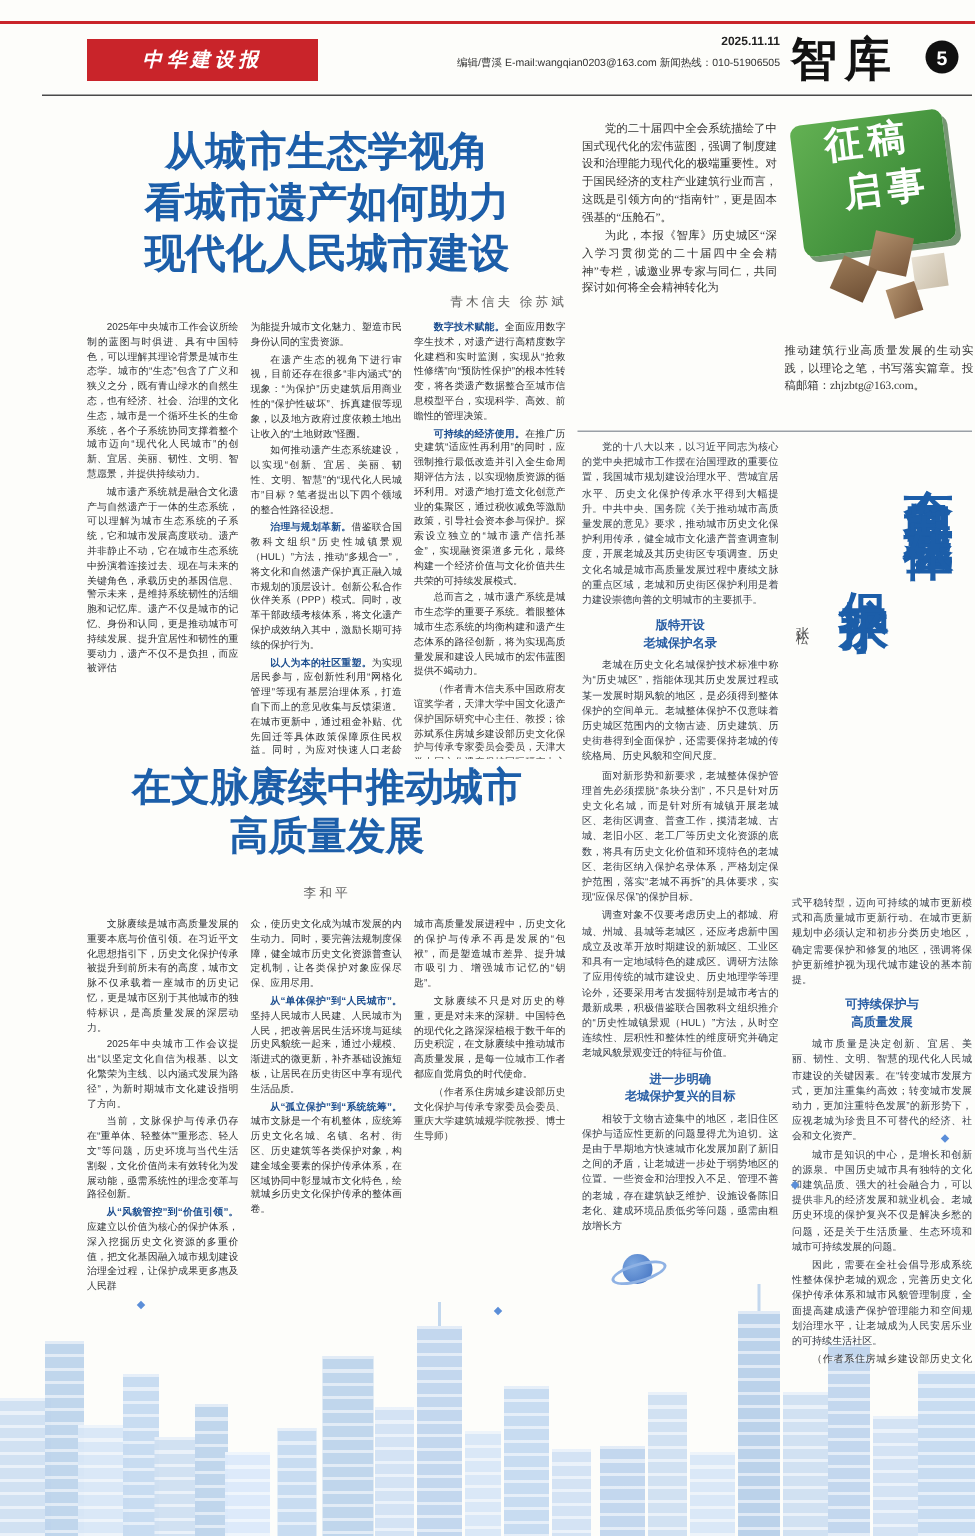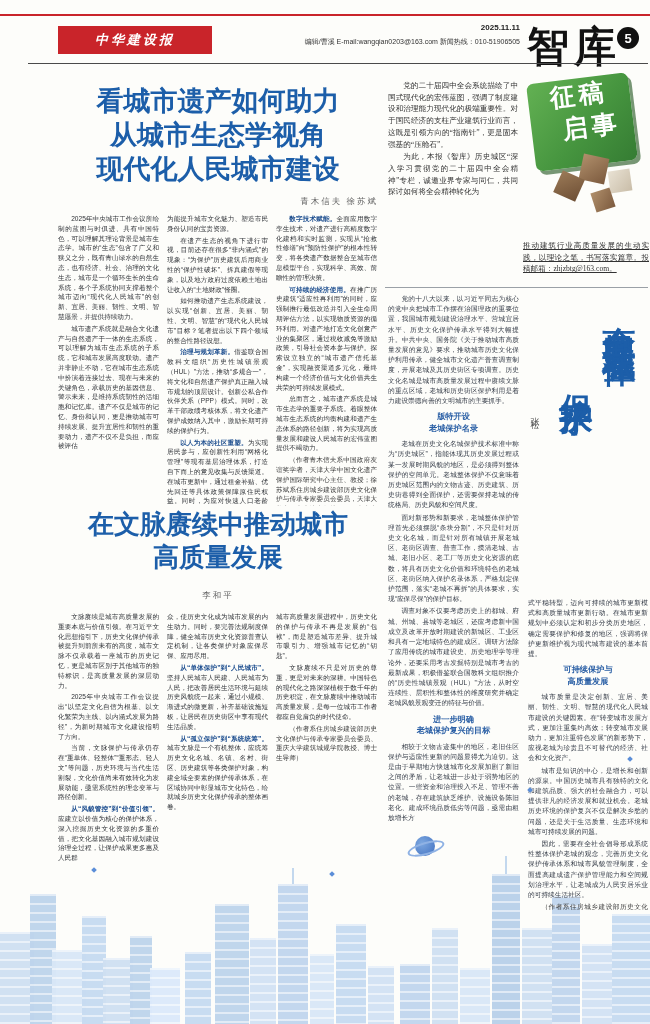--- a/index.html
+++ b/index.html
@@ -8,21 +8,21 @@
   
   .topline{position:absolute;top:14px;left:0;width:650px;height:2px;background:#c9242a;}
   .masthead{position:absolute;left:30px;top:26px;width:154px;height:28px;background:#c9242a;
         color:#fff;display:flex;align-items:center;justify-content:center;
         font-family:"Liberation Serif",serif;font-style:italic;font-weight:bold;
         font-size:13px;letter-spacing:3px;margin-left:28px;}
   .hdr-date{position:absolute;top:23px;left:300px;width:220px;text-align:right;
         font-size:8px;font-weight:bold;color:#222;}
   .hdr-contact{position:absolute;top:37px;left:210px;width:310px;text-align:right;
         font-size:7px;color:#333;}
-  .section-name{position:absolute;top:19px;left:527px;font-size:42px;font-weight:bold;
+  .section-name{position:absolute;top:19px;left:527px;font-size:31px;font-weight:bold;
         color:#121212;letter-spacing:5px;}
   .page-num{position:absolute;top:27px;left:617px;width:22px;height:22px;border-radius:50%;
         background:#111;color:#fff;font-size:13px;font-weight:bold;
         display:flex;align-items:center;justify-content:center;}
   .hdr-rule{position:absolute;top:63px;left:28px;width:620px;height:1px;background:#4a4a4a;}
   
   .headline{position:absolute;left:58px;width:320px;text-align:center;font-weight:bold;
         color:#1c5ea9;}
   .byline{position:absolute;left:58px;width:320px;text-align:center;font-size:8.5px;
         color:#666;letter-spacing:2px;}
@@ -118,22 +118,22 @@
     </div>
     <div class="hdr-date">2025.11.11</div>
     <div class="hdr-contact">编辑/曹溪 E-mail:wangqian0203@163.com 新闻热线：010-51906505</div>
     <div class="section-name">智库</div>
     <div class="page-num">
       <span>5</span>
     </div>
     <div class="hdr-rule"></div>
 
     <div class="headline" style="top:84px;font-size:27px;line-height:34px;">
+      <div>从城市生态学视角</div>
       <div>看城市遗产如何助力</div>
-      <div>从城市生态学视角</div>
       <div>现代化人民城市建设</div>
     </div>
     <div class="byline" style="top:196px;text-align:right;">青木信夫 徐苏斌</div>
 
     <div class="bcol" style="left:58px;top:214px;height:292px;">
       <p class="bp"><b class="lead"></b><span>2025年中央城市工作会议所绘制的蓝图与时俱进、具有中国特色，可以理解其理论背景是城市生态学。城市的“生态”包含了广义和狭义之分，既有青山绿水的自然生态，也有经济、社会、治理的文化生态，城市是一个循环生长的生命系统，各个子系统协同支撑着整个城市迈向“现代化人民城市”的创新、宜居、美丽、韧性、文明、智慧愿景，并提供持续动力。</span></p>
       <p class="bp"><b class="lead"></b><span>城市遗产系统就是融合文化遗产与自然遗产于一体的生态系统，可以理解为城市生态系统的子系统，它和城市发展高度联动。遗产并非静止不动，它在城市生态系统中扮演着连接过去、现在与未来的关键角色，承载历史的基因信息、警示未来，是维持系统韧性的活细胞和记忆库。遗产不仅是城市的记忆、身份和认同，更是推动城市可持续发展、提升宜居性和韧性的重要动力，遗产不仅不是负担，而应被评估</span></p>
     </div>
     <div class="bcol" style="left:167px;top:214px;height:292px;">
       <p class="bp cont"><span>为能提升城市文化魅力、塑造市民身份认同的宝贵资源。</span></p>
@@ -156,21 +156,21 @@
     <div class="cube-wrap">
       <div class="cube-green">
         <div class="l1">征稿</div>
         <div class="l2">启事</div>
       </div>
       <span class="wood w1"></span>
       <span class="wood w2"></span>
       <span class="wood w3"></span>
       <span class="wood w4"></span>
     </div>
-    <div class="cfp" style="left:523px;top:240px;width:126px;height:56px;text-decoration:underline;">
+    <div class="cfp" style="left:523px;top:228px;width:126px;height:56px;">
       <p class="bp cont"><span>推动建筑行业高质量发展的生动实践，以理论之笔，书写落实篇章。投稿邮箱：zhjzbtg@163.com。</span></p>
     </div>
     <div class="cfp-rule"></div>
 
     <div class="vline" style="left:596px;top:300px;height:292px;font-size:33px;">全面提升老城整体</div>
     <div class="vline" style="left:553px;top:368px;height:160px;font-size:33px;">保护水平</div>
     <div class="vauthor" style="left:528px;top:410px;height:60px;">张松</div>
 
     <div class="zcol" style="left:388px;top:294px;width:131px;height:602px;">
       <p class="bp"><span>党的十八大以来，以习近平同志为核心的党中央把城市工作摆在治国理政的重要位置，我国城市规划建设治理水平、营城宜居水平、历史文化保护传承水平得到大幅提升。中共中央、国务院《关于推动城市高质量发展的意见》要求，推动城市历史文化保护利用传承，健全城市文化遗产普查调查制度，开展老城及其历史街区专项调查。历史文化名城是城市高质量发展过程中赓续文脉的重点区域，老城和历史街区保护利用是着力建设崇德向善的文明城市的主要抓手。</span></p>

